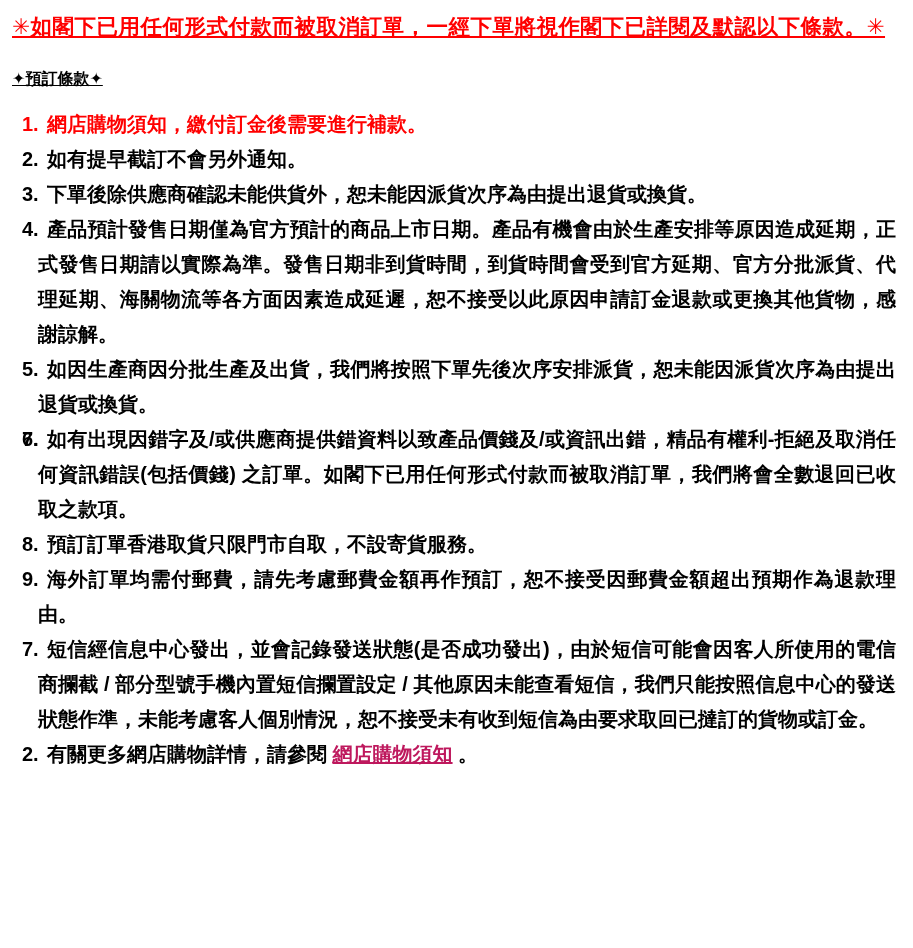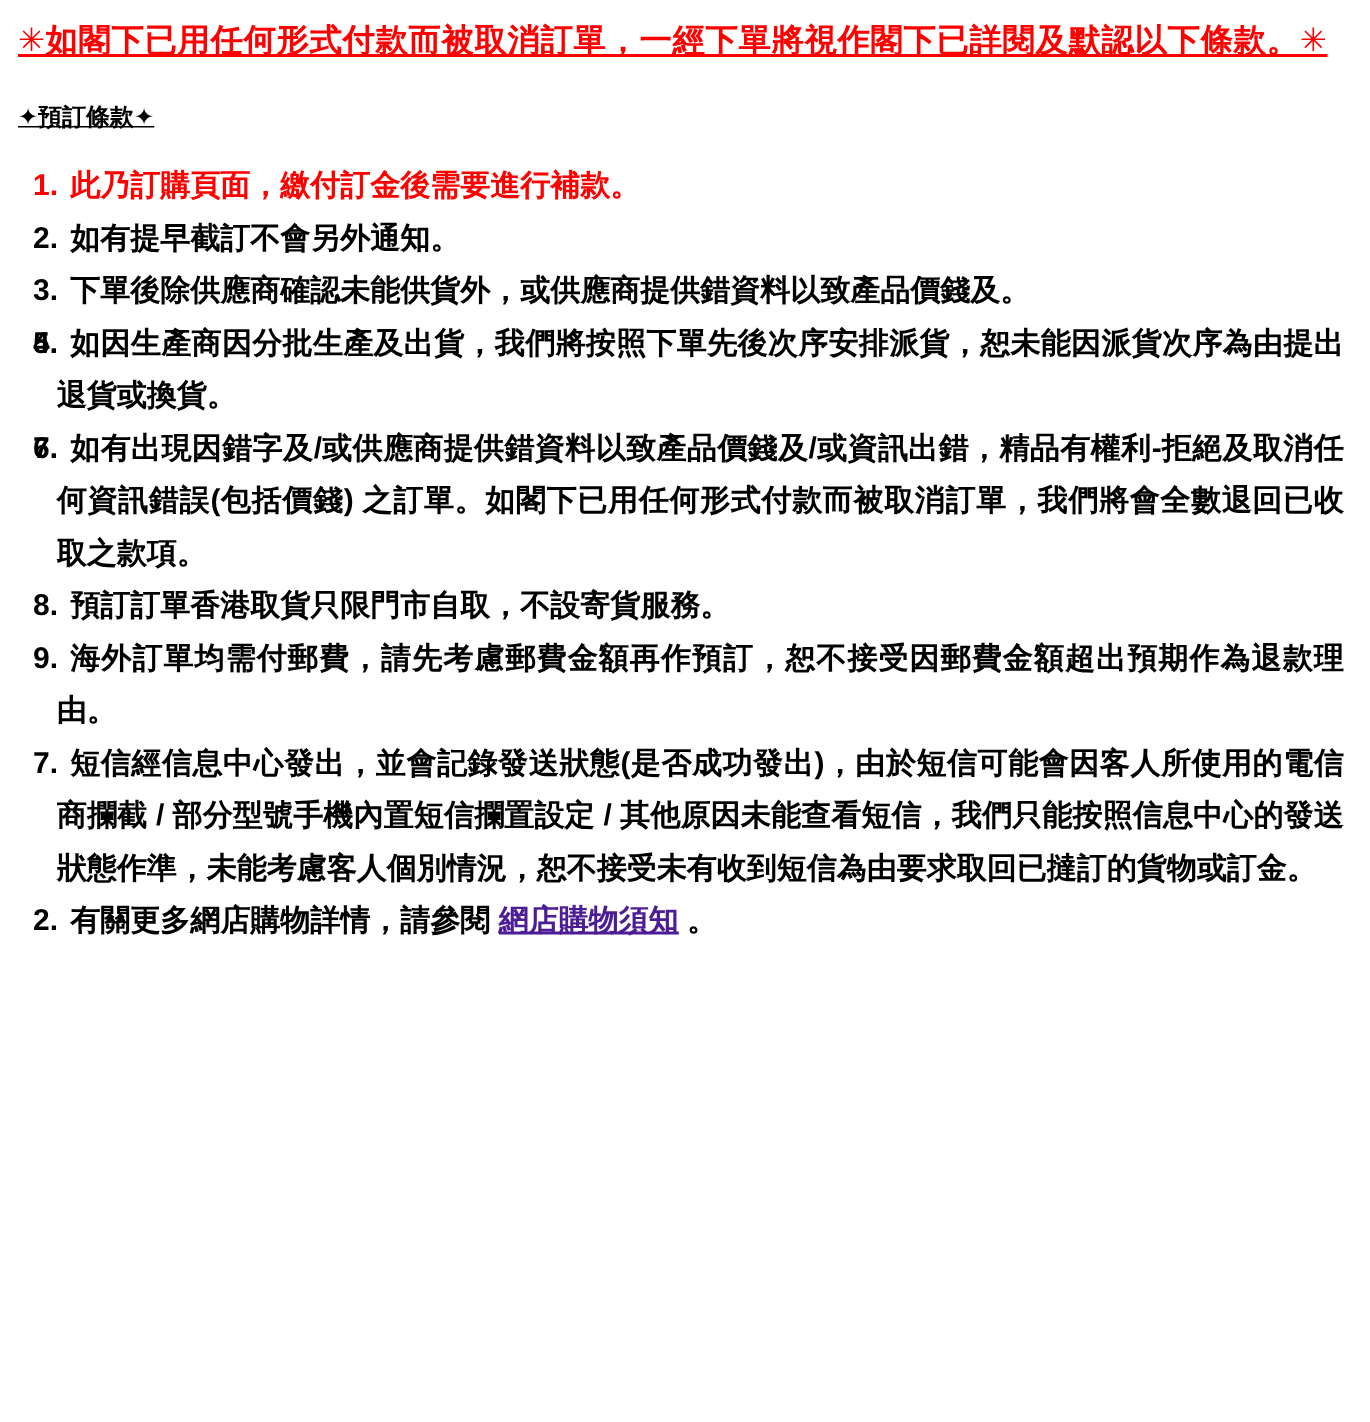--- a/index.html
+++ b/index.html
@@ -52,36 +52,36 @@
     text-indent: 0;
     white-space: nowrap;
   }
   .red { color: #ff0000; }
   a.seg-red-link {
     color: #ff0000;
     text-decoration: underline;
     cursor: pointer;
   }
   a.seg-blue-link {
-    color: #4c1d95;
+    color: #be185d;
     text-decoration: underline;
     cursor: pointer;
   }
 </style>
 </head>
 <body>
 
 <div class="doc">
   <div class="notice">✳如閣下已用任何形式付款而被取消訂單，一經下單將視作閣下已詳閱及默認以下條款。✳</div>
   <div class="section-title">✦預訂條款✦</div>
   <ol class="terms" id="terms-list">
-      <li class="term red"><span class="num">1.</span><span class="seg-red red">此乃訂購頁面，繳付訂金後需要進行補款。</span></li>
+      <li class="term red"><span class="num">1.</span><span class="seg-red red">網店購物須知，繳付訂金後需要進行補款。</span></li>
       <li class="term"><span class="num">2.</span><span>如有提早截訂不會另外通知。</span></li>
-      <li class="term"><span class="num">3.</span><span>下單後除供應商確認未能供貨外，或供應商提供錯資料以致產品價錢及。</span></li>
-      <li class="term"><span class="num">4.</span></li>
+      <li class="term"><span class="num">3.</span><span>下單後除供應商確認未能供貨外，恕未能因派貨次序為由提出退貨或換貨。</span></li>
+      <li class="term"><span class="num">4.</span><span>產品預計發售日期僅為官方預計的商品上市日期。產品有機會由於生產安排等原因造成延期，正式發售日期請以實際為準。發售日期非到貨時間，到貨時間會受到官方延期、官方分批派貨、代理延期、海關物流等各方面因素造成延遲，恕不接受以此原因申請訂金退款或更換其他貨物，感謝諒解。</span></li>
       <li class="term"><span class="num">5.</span><span>如因生產商因分批生產及出貨，我們將按照下單先後次序安排派貨，恕未能因派貨次序為由提出退貨或換貨。</span></li>
       <li class="term"><span class="num">6.</span></li>
       <li class="term"><span class="num">7.</span><span>如有出現因錯字及/或供應商提供錯資料以致產品價錢及/或資訊出錯，精品有權利-拒絕及取消任何資訊錯誤(包括價錢) 之訂單。如閣下已用任何形式付款而被取消訂單，我們將會全數退回已收取之款項。</span></li>
       <li class="term"><span class="num">8.</span><span>預訂訂單香港取貨只限門市自取，不設寄貨服務。</span></li>
       <li class="term"><span class="num">9.</span><span>海外訂單均需付郵費，請先考慮郵費金額再作預訂，恕不接受因郵費金額超出預期作為退款理由。</span></li>
       <li class="term"><span class="num">7.</span><span>短信經信息中心發出，並會記錄發送狀態(是否成功發出)，由於短信可能會因客人所使用的電信商攔截 / 部分型號手機內置短信攔置設定 / 其他原因未能查看短信，我們只能按照信息中心的發送狀態作準，未能考慮客人個別情況，恕不接受未有收到短信為由要求取回已撻訂的貨物或訂金。</span></li>
       <li class="term"><span class="num">2.</span><span>有關更多網店購物詳情，請參閱 </span><a class="seg-blue-link">網店購物須知</a><span> 。</span></li>
     </ol>
 </div>
 

